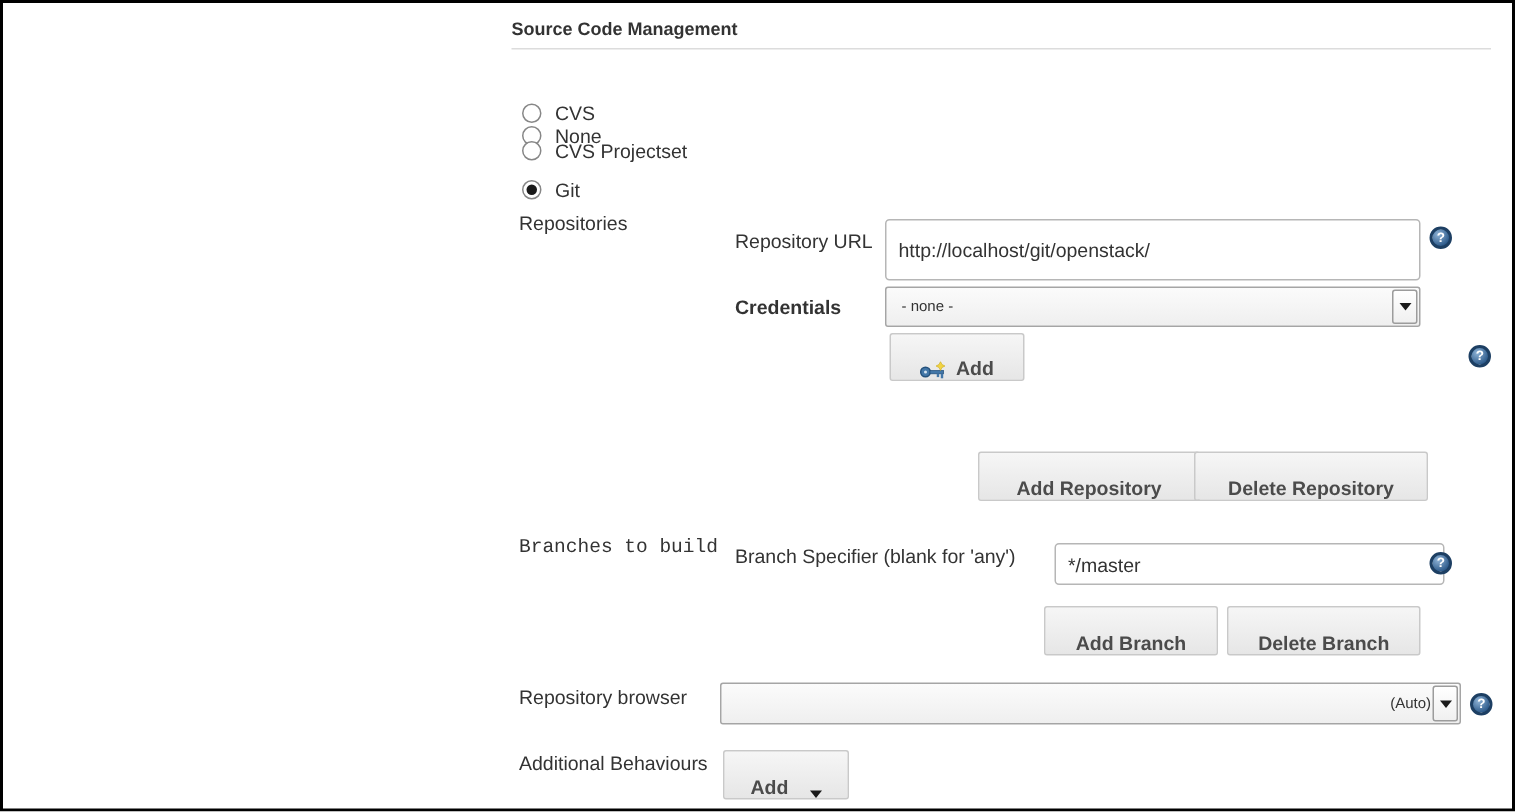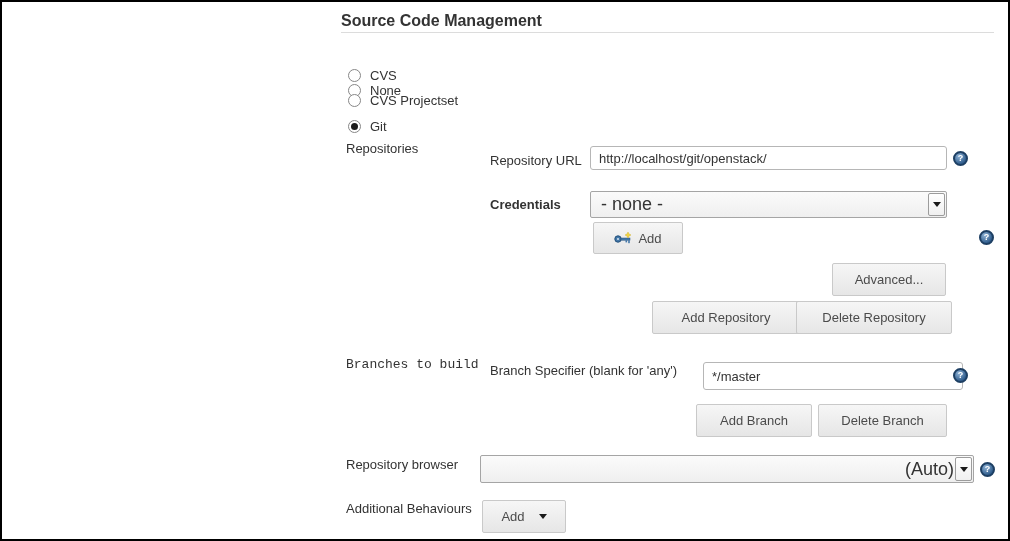--- a/index.html
+++ b/index.html
@@ -8,21 +8,21 @@
   .page {
     position: relative;
     width: 1010px;
     height: 541px;
     background: #fff;
     border: 2px solid #000;
     overflow: hidden;
   }
   .abs { position: absolute; }
   .section-title {
-    font-size: 16px;
+    font-size: 12px;
     font-weight: bold;
     color: #333;
     white-space: nowrap;
   }
   .rule {
     height: 1px;
     background: #dcdcdc;
   }
   .lbl {
     font-size: 13px;
@@ -64,21 +64,21 @@
   }
   .select {
     border: 1px solid #a5a5a5;
     border-radius: 2px;
     background: linear-gradient(to bottom, #fbfbfb, #efefef);
     display: flex;
     align-items: center;
     cursor: default;
   }
   .select .sel-text {
-    font-size: 18px;
+    font-size: 10px;
     color: #333;
     padding-left: 10px;
     flex: 1;
     white-space: nowrap;
     overflow: hidden;
   }
   .sel-arrow-btn {
     width: 17px;
     align-self: stretch;
     margin: 1px;
@@ -96,23 +96,23 @@
     border-right: 4px solid transparent;
     border-top: 5px solid #1a1a1a;
   }
   .btn {
     background: linear-gradient(to bottom, #f6f6f6, #e6e6e6);
     border: 1px solid #c9c9c9;
     border-radius: 2px;
     color: #4b4b4b;
     font-family: "Liberation Sans", sans-serif;
     font-size: 13px;
-    font-weight: normal;
-    display: flex;
-    align-items: center;
+    font-weight: bold;
+    display: flex;
+    align-items: flex-end;
     justify-content: center;
     cursor: pointer;
     white-space: nowrap;
     padding: 0;
   }
   .help-icon {
     width: 15px; height: 15px;
     border-radius: 50%;
     background: radial-gradient(circle at 35% 30%, #8fb3d6, #2d5a8a 75%);
     border: 2px solid #1d3f63;
@@ -149,21 +149,21 @@
     <span class="lbl">CVS Projectset</span>
   </div>
   <div class="abs radio-row" style="left:346px; top:117px;">
     <input type="radio" name="scm" checked="" style="">
     <span class="lbl">Git</span>
   </div>
 
   <div class="abs lbl" style="left:344px; top:139px;">Repositories</div>
 
   <div class="abs lbl" style="left:488px; top:151px;">Repository URL</div>
-  <input class="abs txt-input" style="left: 588px; top: 144px; width: 357px; height: 24px;" type="text" value="http://localhost/git/openstack/">
+  <input class="abs txt-input" style="left: 588px; top: 144px; width: 357px; height: 41px;" type="text" value="http://localhost/git/openstack/">
   <div class="abs help-icon" style="left:951px; top:149px;">?</div>
 
   <div class="abs lbl" style="left:488px; top:195px;font-weight:bold;">Credentials</div>
   <div class="abs select" style="left:588px; top:189px; width:357px; height:27px;">
     <span class="sel-text">- none -</span>
     <span class="sel-arrow-btn">
       <span class="tri-down"></span>
     </span>
   </div>
 
@@ -173,23 +173,20 @@
       <circle cx="4" cy="7" r="1" fill="#d7e4f0"></circle>
       <rect x="7" y="6" width="9" height="2.2" fill="#4377a8" stroke="#24517c" stroke-width="0.5"></rect>
       <rect x="11.5" y="8.2" width="1.6" height="2.2" fill="#4377a8"></rect>
       <rect x="14.2" y="8.2" width="1.6" height="3" fill="#4377a8"></rect>
       <path d="M14 0 L15 2 L17 3 L15 4 L14 6 L13 4 L11 3 L13 2 Z" fill="#f2d442" stroke="#caa91f" stroke-width="0.4"></path>
     </svg>
     <span>Add</span>
   </button>
   <div class="abs help-icon" style="left:977px; top:228px;">?</div>
 
-  <button class="abs btn" style="left:830px; top:261px; width:114px; height:33px;">
-    <span>Advanced...</span>
-  </button>
 
   <button class="abs btn" style="left:650px; top:299px; width:148px; height:33px;">
     <span>Add Repository</span>
   </button>
   <button class="abs btn" style="left:794px; top:299px; width:156px; height:33px;">
     <span>Delete Repository</span>
   </button>
 
   <div class="abs lbl" style="left:344px; top:355px;font-family:Liberation Mono, monospace;">Branches to build</div>
   <div class="abs lbl" style="left:488px; top:361px;">Branch Specifier (blank for 'any')</div>

